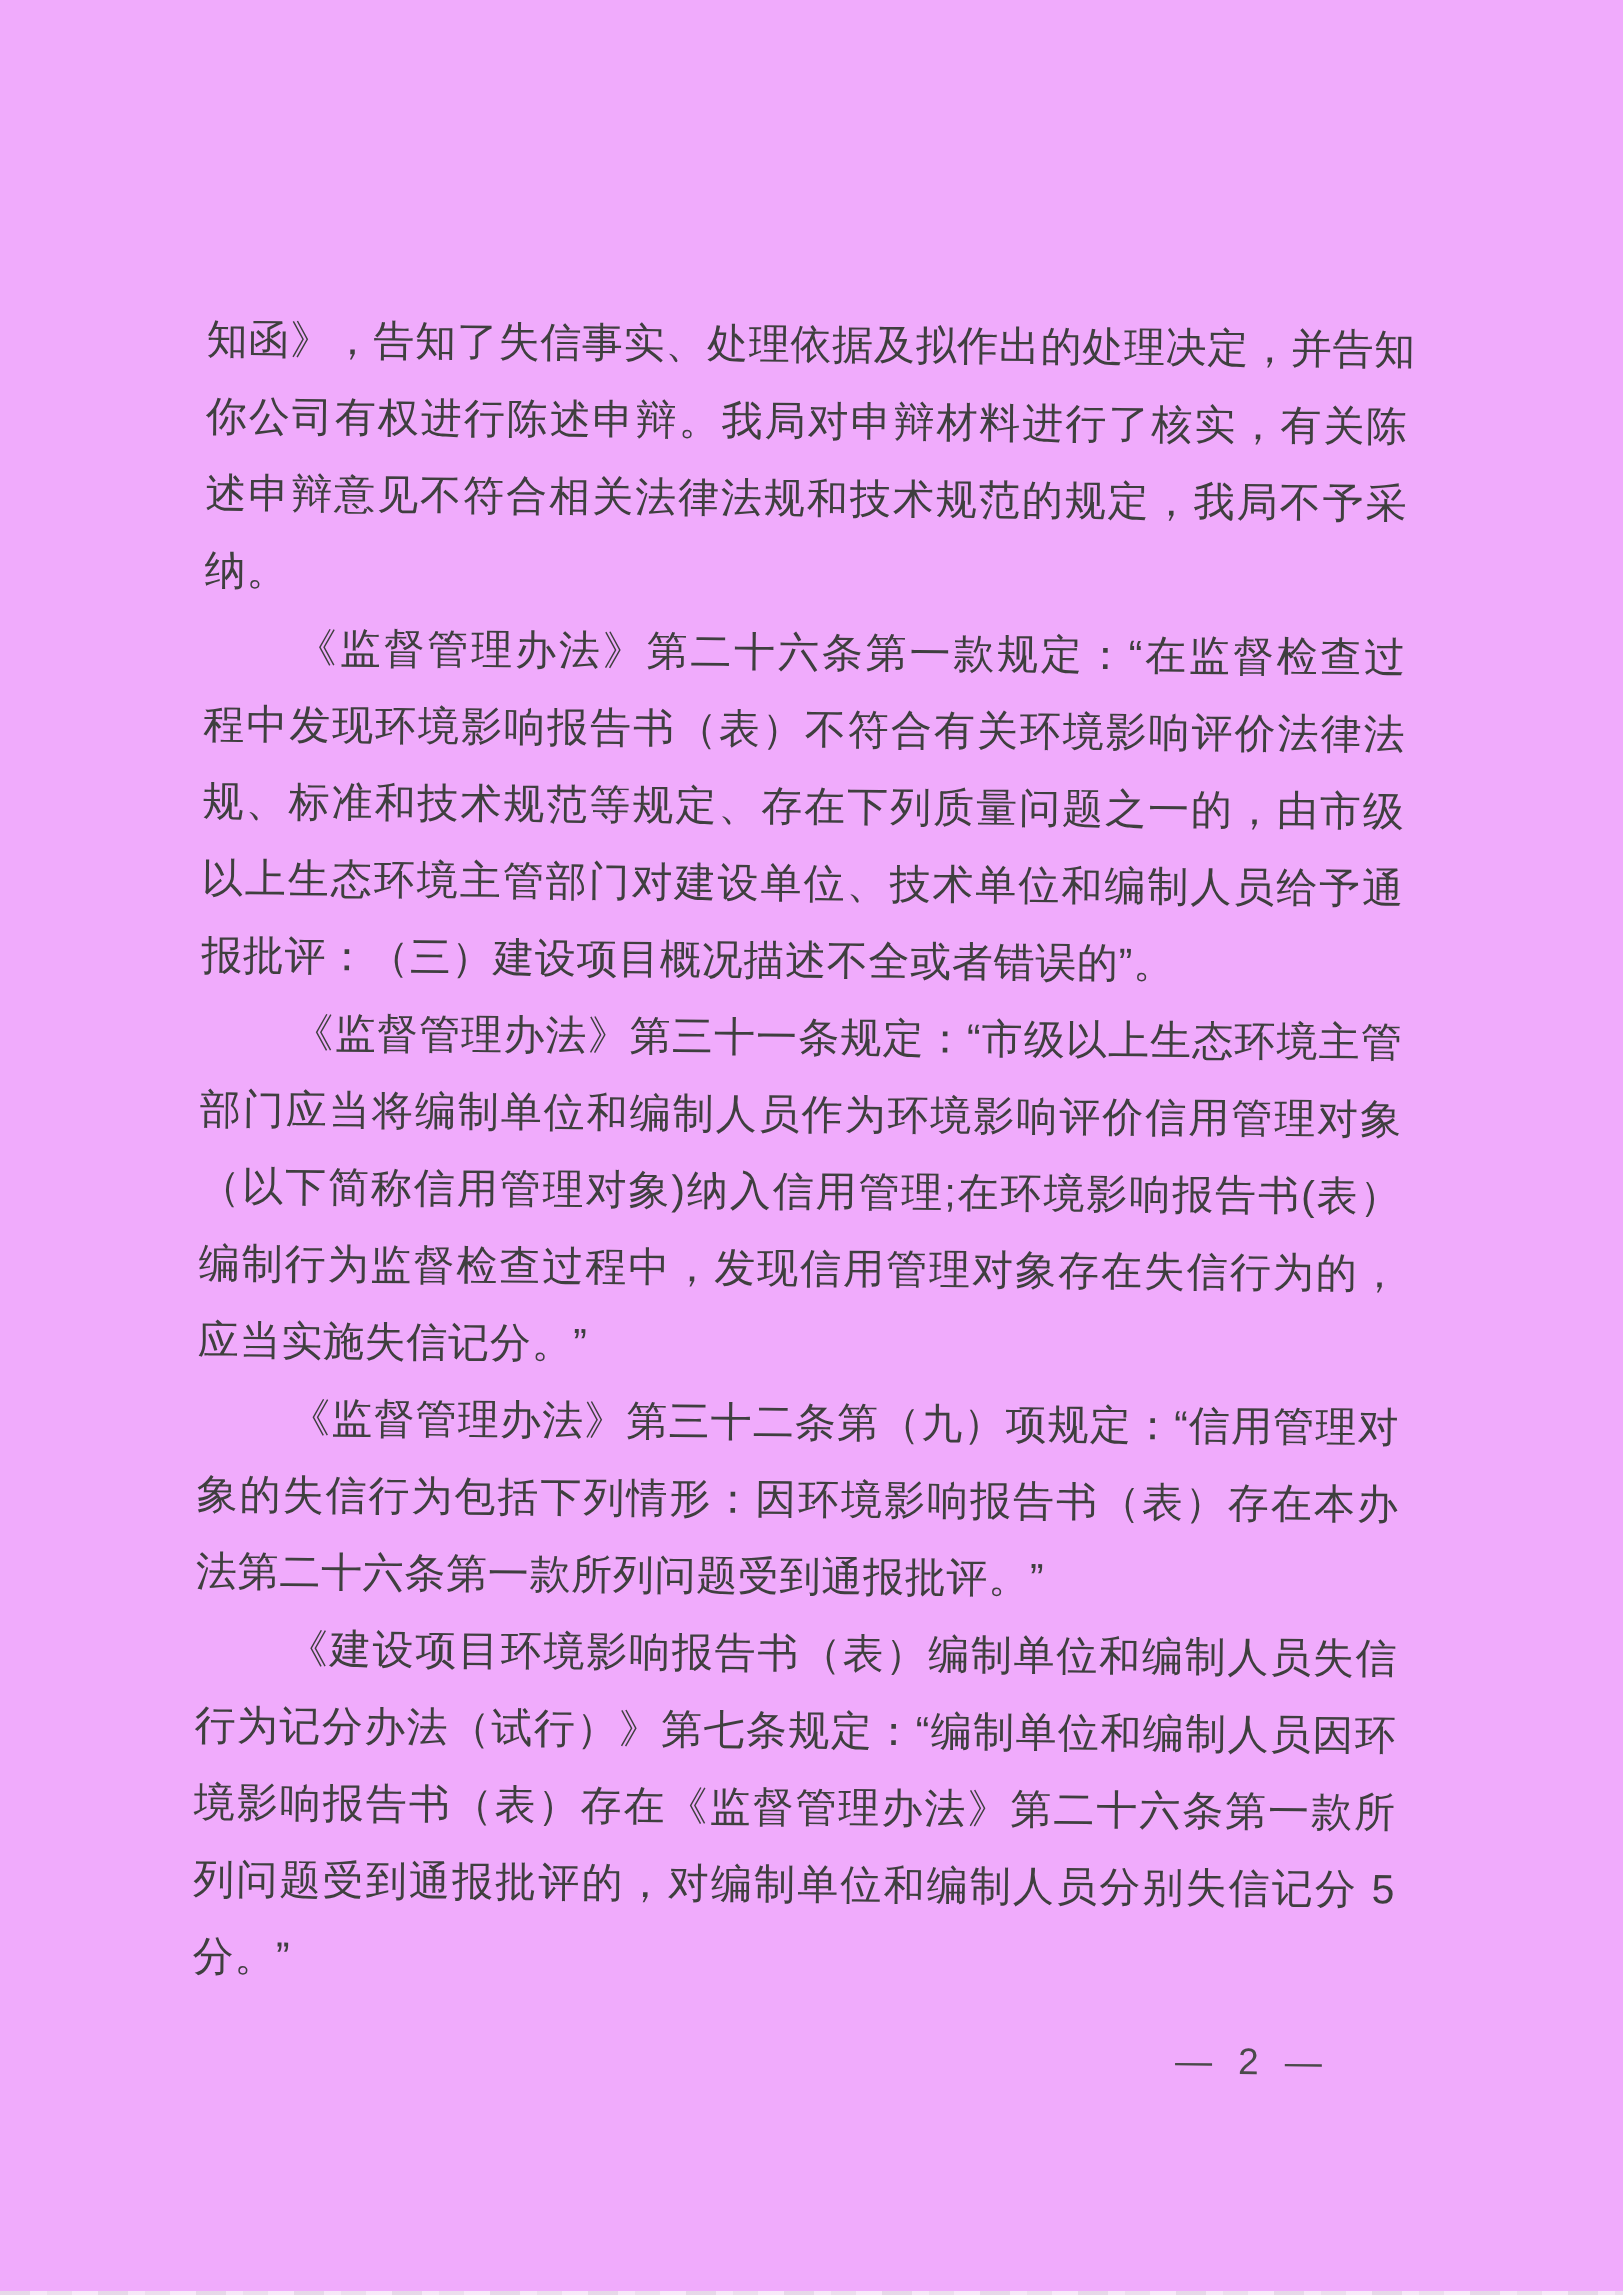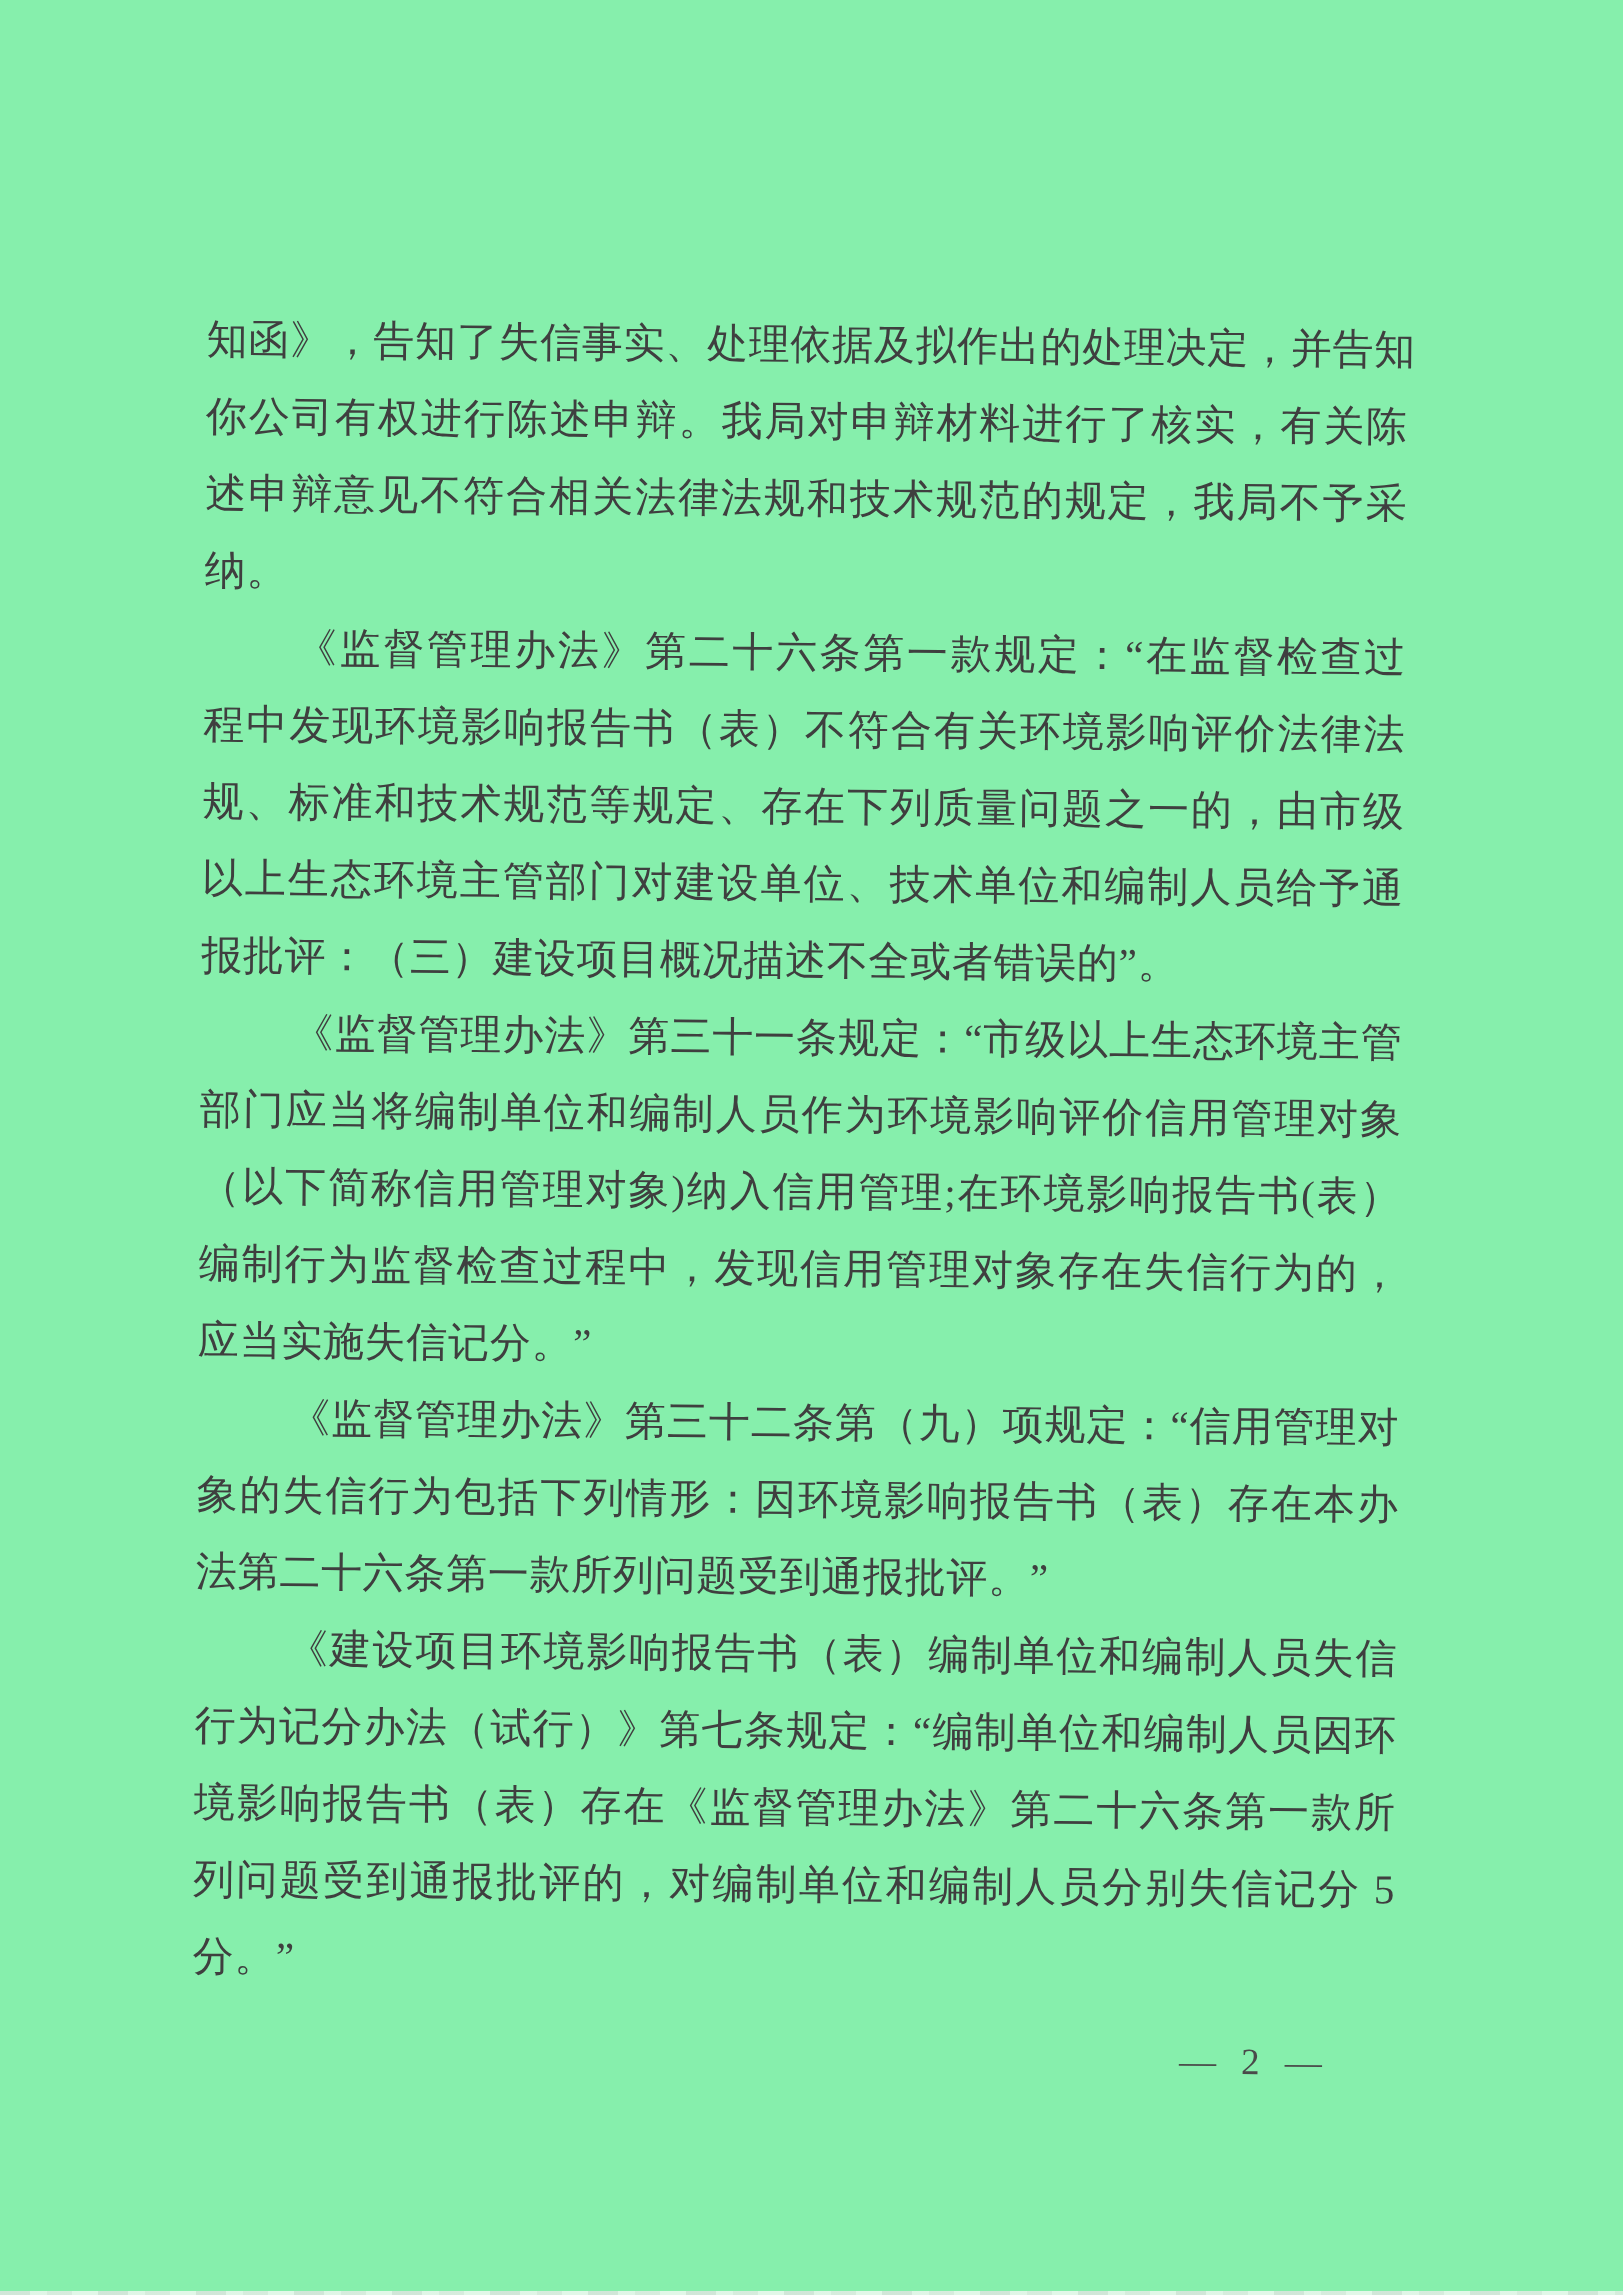--- a/index.html
+++ b/index.html
@@ -4,23 +4,23 @@
 <style>
   html, body {
     margin: 0;
     padding: 0;
     background: #ffffff;
   }
   .page {
     position: relative;
     width: 1623px;
     height: 2295px;
-    background: #86efac;
+    background: #f0abfc;
     overflow: hidden;
-    font-family: Liberation Serif, serif;
+    font-family: Liberation Sans, sans-serif;
   }
   
   .content {
     position: absolute;
     left: 207px;
     top: 301px;
     width: 1202px;
     transform: rotate(0.5deg);
     transform-origin: 0 0;
     color: #3f3f3f;

